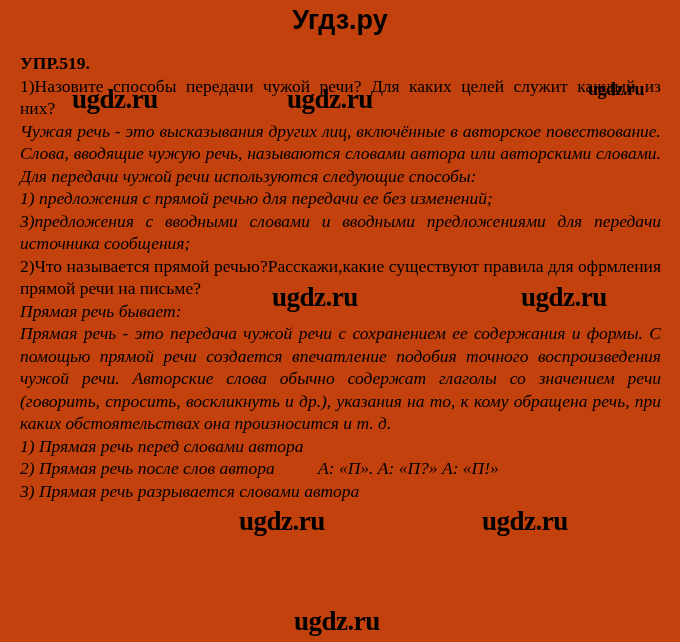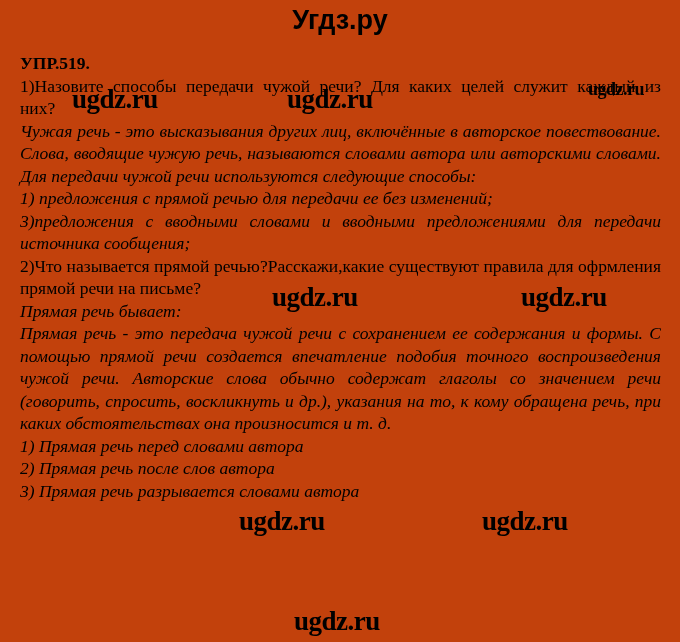--- a/index.html
+++ b/index.html
@@ -90,20 +90,21 @@
 
     <p class="italic">Прямая речь бывает:</p>
 
     <p class="italic">Прямая речь - это передача чужой речи с сохранением ее содержания и формы. С помощью прямой речи создается впечатление подобия точного воспроизведения чужой речи. Авторские слова обычно содержат глаголы со значением речи (говорить, спросить, воскликнуть и др.), указания на то, к кому обращена речь, при каких обстоятельствах она произносится и т. д.</p>
 
     <div class="rule rule-1">
       <span class="rule-label">1) Прямая речь перед словами автора</span>
     </div>
     <div class="rule rule-2">
       <span class="rule-label">2) Прямая речь после слов автора</span>
+      <span class="formula">А: «П». А: «П?» А: «П!»</span>
     </div>
     <div class="rule rule-3">
       <span class="rule-label">3) Прямая речь разрывается словами автора</span>
       <span class="formula"></span>
     </div>
   </div>
 
   <span class="wm wm-1">ugdz.ru</span>
   <span class="wm wm-2">ugdz.ru</span>
   <span class="wm wm-3">ugdz.ru</span>

